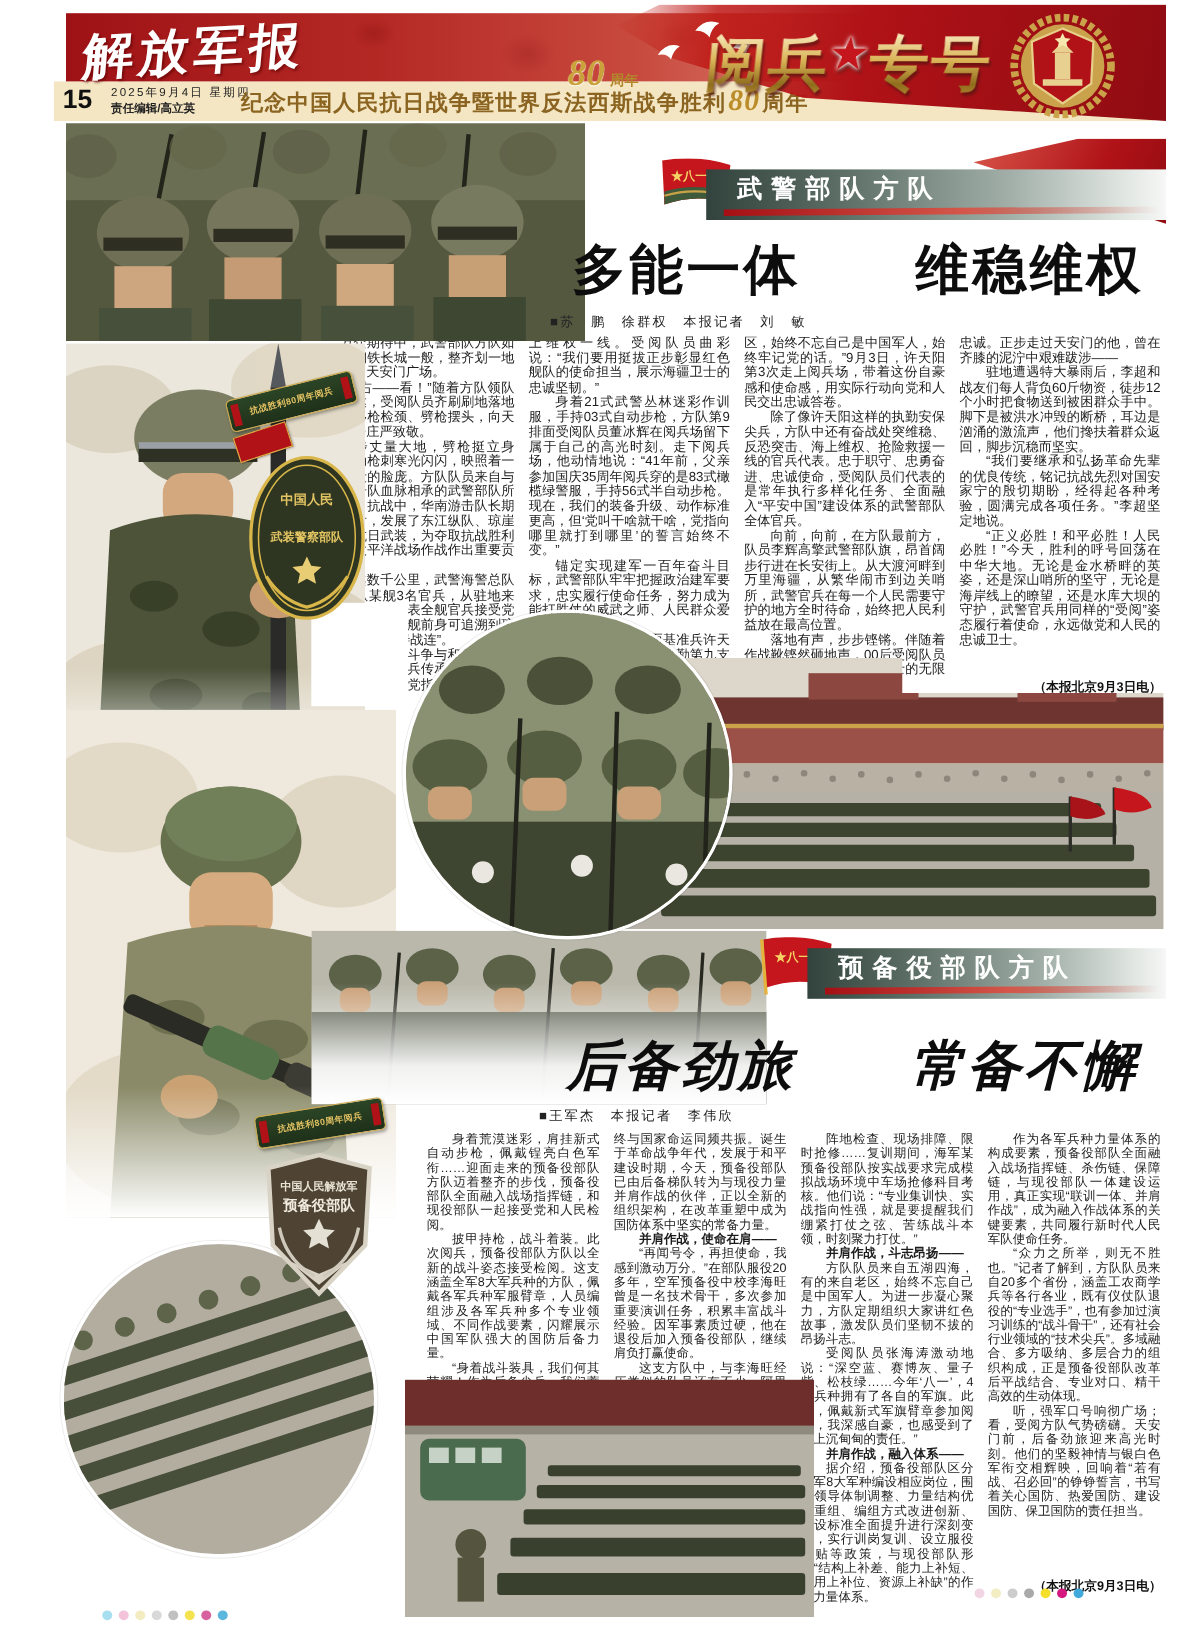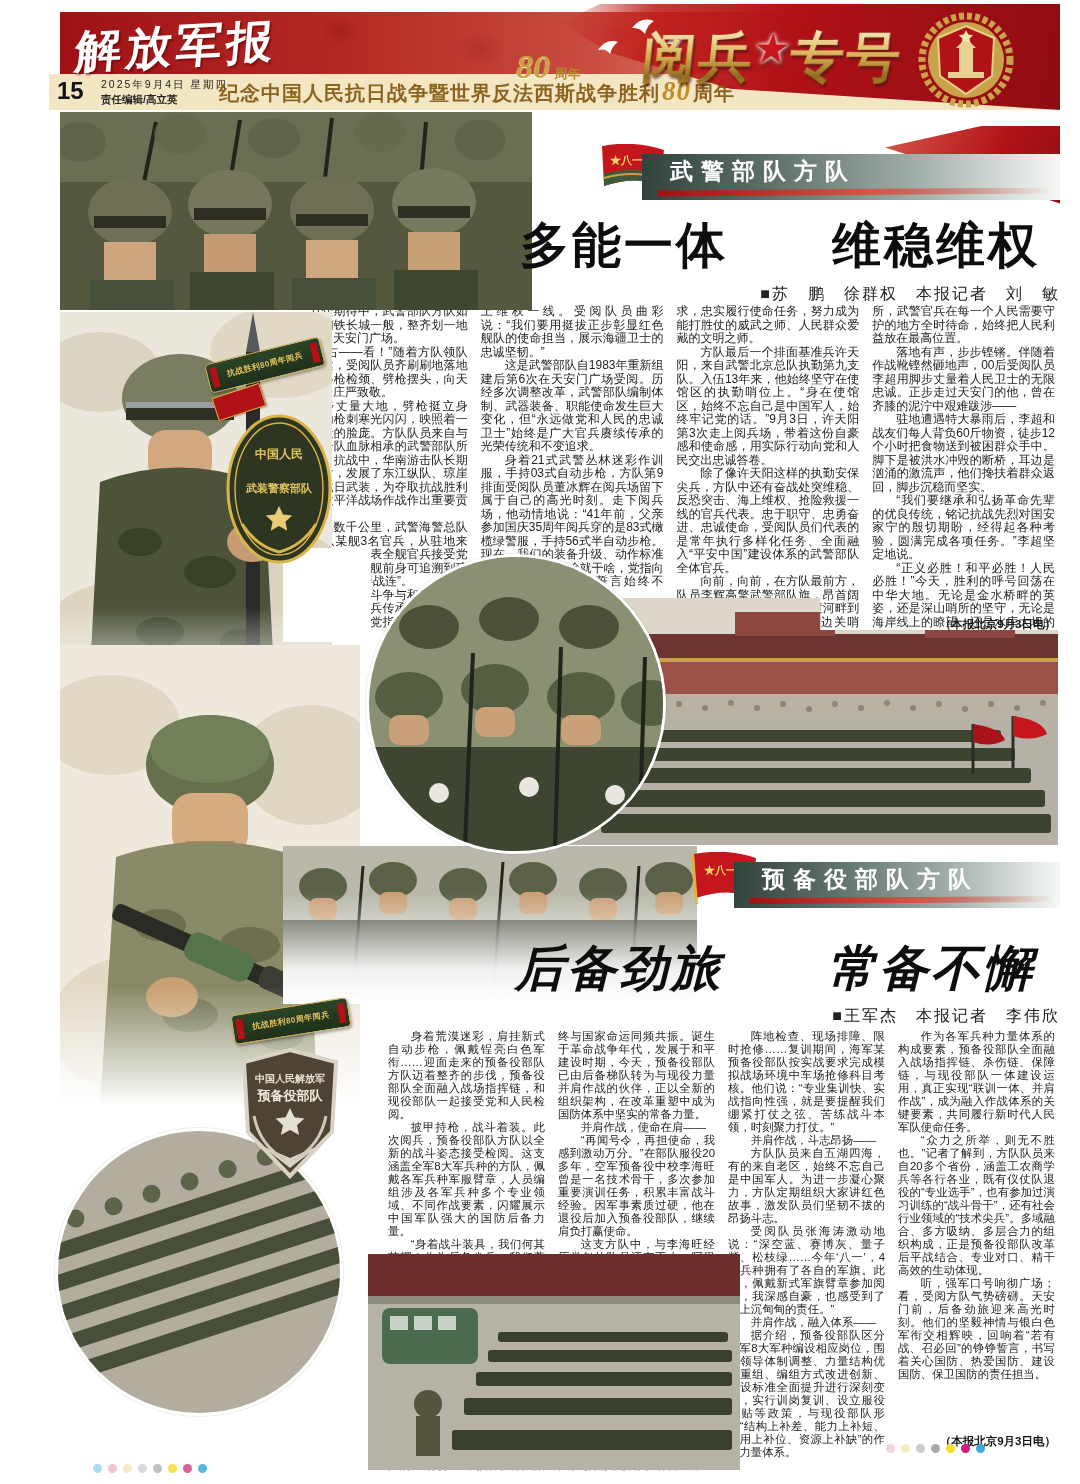--- a/index.html
+++ b/index.html
@@ -75,30 +75,30 @@
   .banner1{left:598px;top:148px;width:462px;}
   .banner2{left:690px;top:856px;width:370px;}
   .corner-wedge{left:885px;top:126px;width:175px;height:90px;z-index:2;
     background:linear-gradient(115deg,#d8564a,#b01217 60%,#8f0c12);
     clip-path:polygon(55% 0,100% 0,100% 86%,0 24%);}
 
   
   .headline{z-index:6;text-align:center;font-weight:900;color:#0d0d0d;font-size:49px;letter-spacing:3px;white-space:nowrap;}
   .headline1{left:500px;top:213px;width:560px;}
   .headline2{left:490px;top:936px;width:570px;font-style:italic;}
-  .byline{z-index:6;text-align:right;font-size:16px;color:#222;letter-spacing:2px;}
+  .byline{z-index:6;text-align:left;font-size:12px;color:#222;letter-spacing:2px;}
   .byline1{left:500px;top:284px;width:560px;}
   .byline2{left:490px;top:1006px;width:570px;}
 
   
   .article{z-index:0;column-gap:13px;column-fill:auto;overflow:hidden;text-align:justify;color:#1c1c1c;}
   .article1{left:285px;top:305px;width:770px;height:333px;column-count:4;font-size:12px;line-height:13.5px;}
   .article2{left:388px;top:1030px;width:667px;height:442px;column-count:4;font-size:11.4px;line-height:13px;}
   .para{margin:0;text-indent:2em;}
-  .para.bold{font-weight:400;}
+  .para.bold{font-weight:700;}
   .dateline{z-index:6;font-weight:700;font-size:11.5px;text-align:right;color:#111;}
   .dateline1{left:860px;top:617px;width:196px;}
   .dateline2{left:830px;top:1434px;width:226px;}
 
   
   .armband{width:116px;height:28px;background:linear-gradient(#2c4526,#1e3019);border:1px solid #caa84e;
     border-radius:5px;z-index:6;color:#e4c363;font-size:8px;font-weight:700;text-align:center;
     line-height:28px;letter-spacing:.5px;box-shadow:1px 2px 3px rgba(0,0,0,.35);white-space:nowrap;}
   .armband::before,.armband::after{content:"";position:absolute;top:4px;width:7px;height:20px;background:#b01217;}
   .armband::before{left:3px;} .armband::after{right:3px;}
@@ -311,21 +311,20 @@
   </div>
 
   <div class="abs headline headline1">多能一体　　维稳维权</div>
   <div class="abs byline byline1">■苏　鹏　徐群权　本报记者　刘　敏</div>
   <div class="abs article article1">
       <p class="para">万众期待中，武警部队方队如移动的钢铁长城一般，整齐划一地阔步走向天安门广场。</p>
       <p class="para">“向右——看！”随着方队领队口令下达，受阅队员齐刷刷地落地跟枪、移枪检颈、劈枪摆头，向天安门城楼庄严致敬。</p>
       <p class="para">正步丈量大地，劈枪挺立身姿。遒劲枪刺寒光闪闪，映照着一张张刚毅的脸庞。方队队员来自与华南游击队血脉相承的武警部队所属单位。抗战中，华南游击队长期孤悬敌后，发展了东江纵队、琼崖纵队等抗日武装，为夺取抗战胜利和支持太平洋战场作战作出重要贡献。</p>
       <p class="para">跨越数千公里，武警海警总队海南支队某舰3名官兵，从驻地来到首都北京，代表全舰官兵接受党和人民检阅。该舰前身可追溯到琼崖纵队的“英勇善战连”。</p>
       <p class="para">在长期革命斗争与和平建设实践中，一茬茬官兵传承弘扬琼崖纵队精神，坚决听党指挥，坚守在海上维权一线。受阅队员曲彩说：“我们要用挺拔正步彰显红色舰队的使命担当，展示海疆卫士的忠诚坚韧。”</p>
-      <p class="para">这是武警部队自1983年重新组建后第6次在天安门广场受阅。历经多次调整改革，武警部队编制体制、武器装备、职能使命发生巨大变化，但“永远做党和人民的忠诚卫士”始终是广大官兵赓续传承的光荣传统和不变追求。</p>
       <p class="para">身着21式武警丛林迷彩作训服，手持03式自动步枪，方队第9排面受阅队员董冰辉在阅兵场留下属于自己的高光时刻。走下阅兵场，他动情地说：“41年前，父亲参加国庆35周年阅兵穿的是83式橄榄绿警服，手持56式半自动步枪。现在，我们的装备升级、动作标准更高，但‘党叫干啥就干啥，党指向哪里就打到哪里’的誓言始终不变。”</p>
       <p class="para">锚定实现建军一百年奋斗目标，武警部队牢牢把握政治建军要求，忠实履行使命任务，努力成为能打胜仗的威武之师、人民群众爱戴的文明之师。</p>
       <p class="para">方队最后一个排面基准兵许天阳，来自武警北京总队执勤第九支队。入伍13年来，他始终坚守在使馆区的执勤哨位上。“身在使馆区，始终不忘自己是中国军人，始终牢记党的话。”9月3日，许天阳第3次走上阅兵场，带着这份自豪感和使命感，用实际行动向党和人民交出忠诚答卷。</p>
       <p class="para">除了像许天阳这样的执勤安保尖兵，方队中还有奋战处突维稳、反恐突击、海上维权、抢险救援一线的官兵代表。忠于职守、忠勇奋进、忠诚使命，受阅队员们代表的是常年执行多样化任务、全面融入“平安中国”建设体系的武警部队全体官兵。</p>
       <p class="para">向前，向前，在方队最前方，队员李辉高擎武警部队旗，昂首阔步行进在长安街上。从大渡河畔到万里海疆，从繁华闹市到边关哨所，武警官兵在每一个人民需要守护的地方全时待命，始终把人民利益放在最高位置。</p>
       <p class="para">落地有声，步步铿锵。伴随着作战靴铿然砸地声，00后受阅队员李超用脚步丈量着人民卫士的无限忠诚。正步走过天安门的他，曾在齐膝的泥泞中艰难跋涉——</p>
       <p class="para">驻地遭遇特大暴雨后，李超和战友们每人背负60斤物资，徒步12个小时把食物送到被困群众手中。脚下是被洪水冲毁的断桥，耳边是汹涌的激流声，他们搀扶着群众返回，脚步沉稳而坚实。</p>
       <p class="para">“我们要继承和弘扬革命先辈的优良传统，铭记抗战先烈对国安家宁的殷切期盼，经得起各种考验，圆满完成各项任务。”李超坚定地说。</p>
       <p class="para">“正义必胜！和平必胜！人民必胜！”今天，胜利的呼号回荡在中华大地。无论是金水桥畔的英姿，还是深山哨所的坚守，无论是海岸线上的瞭望，还是水库大坝的守护，武警官兵用同样的“受阅”姿态履行着使命，永远做党和人民的忠诚卫士。</p>
     </div>

